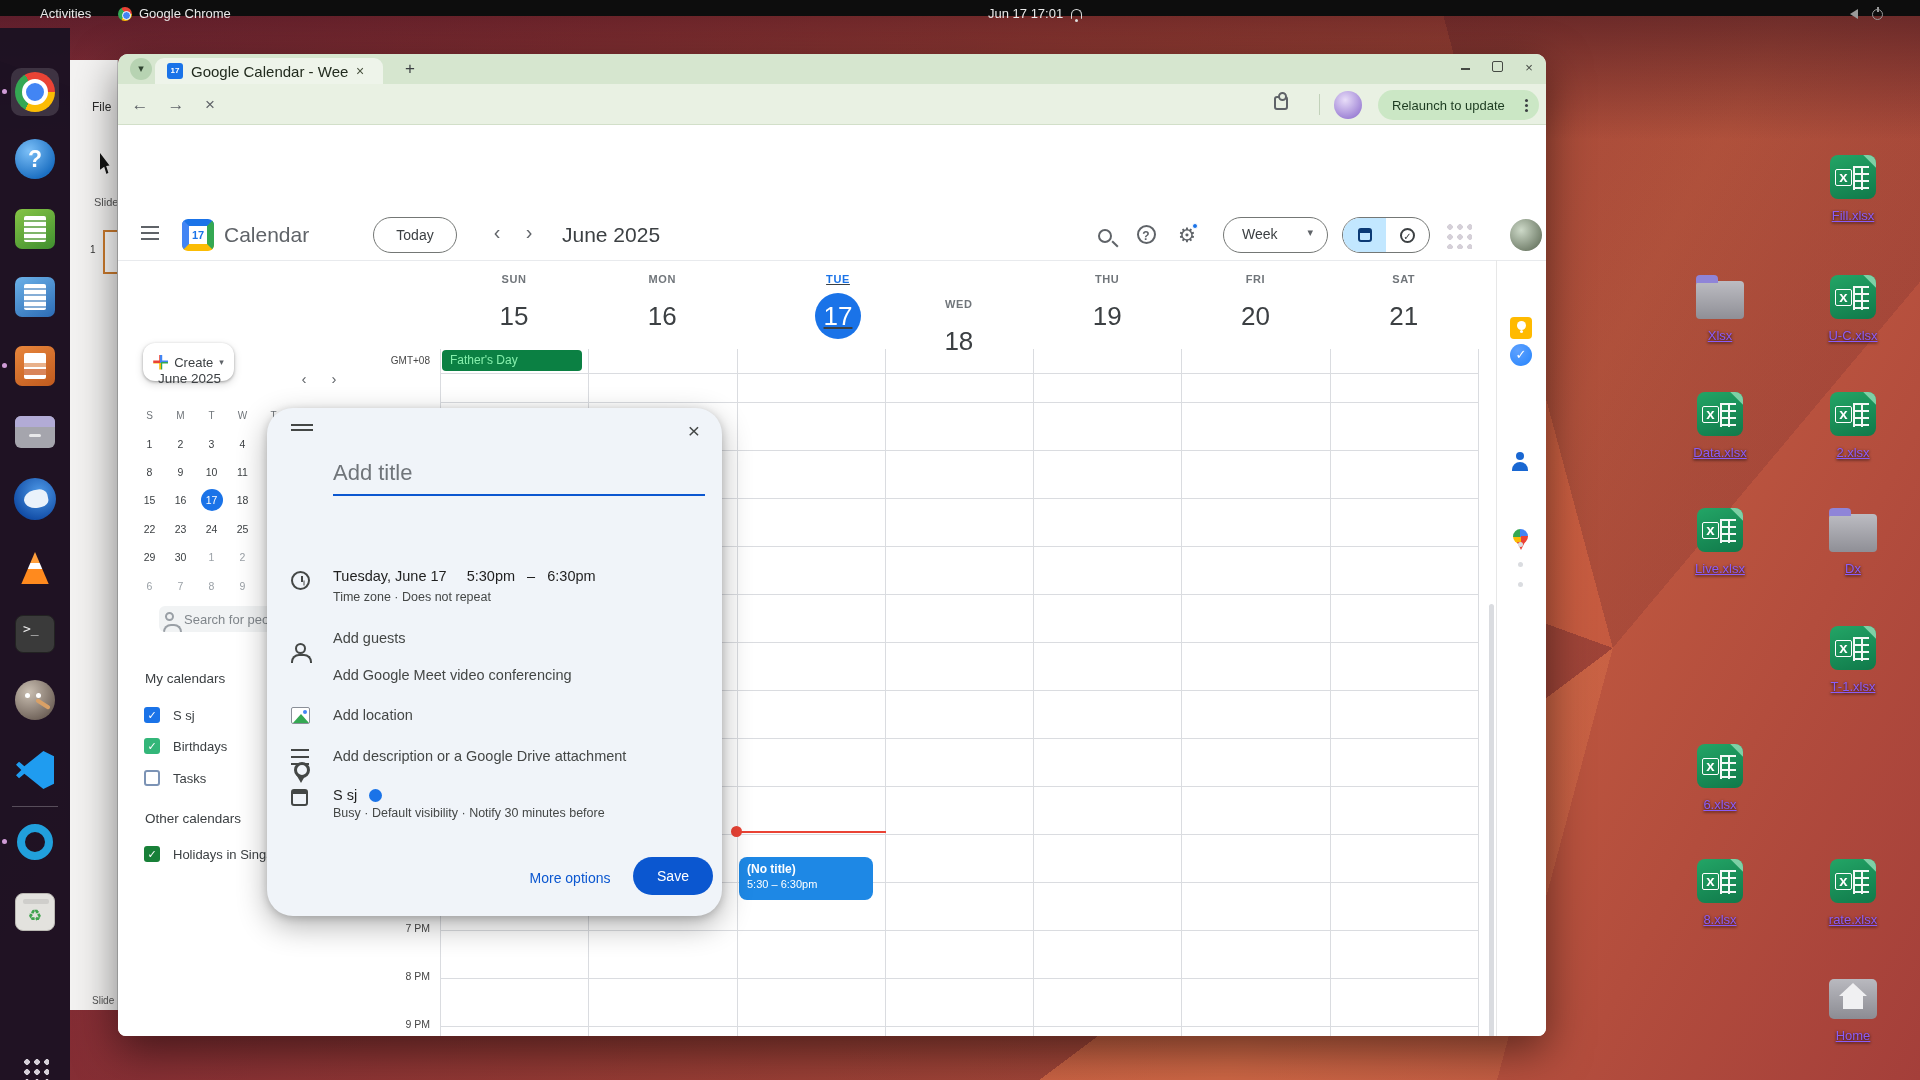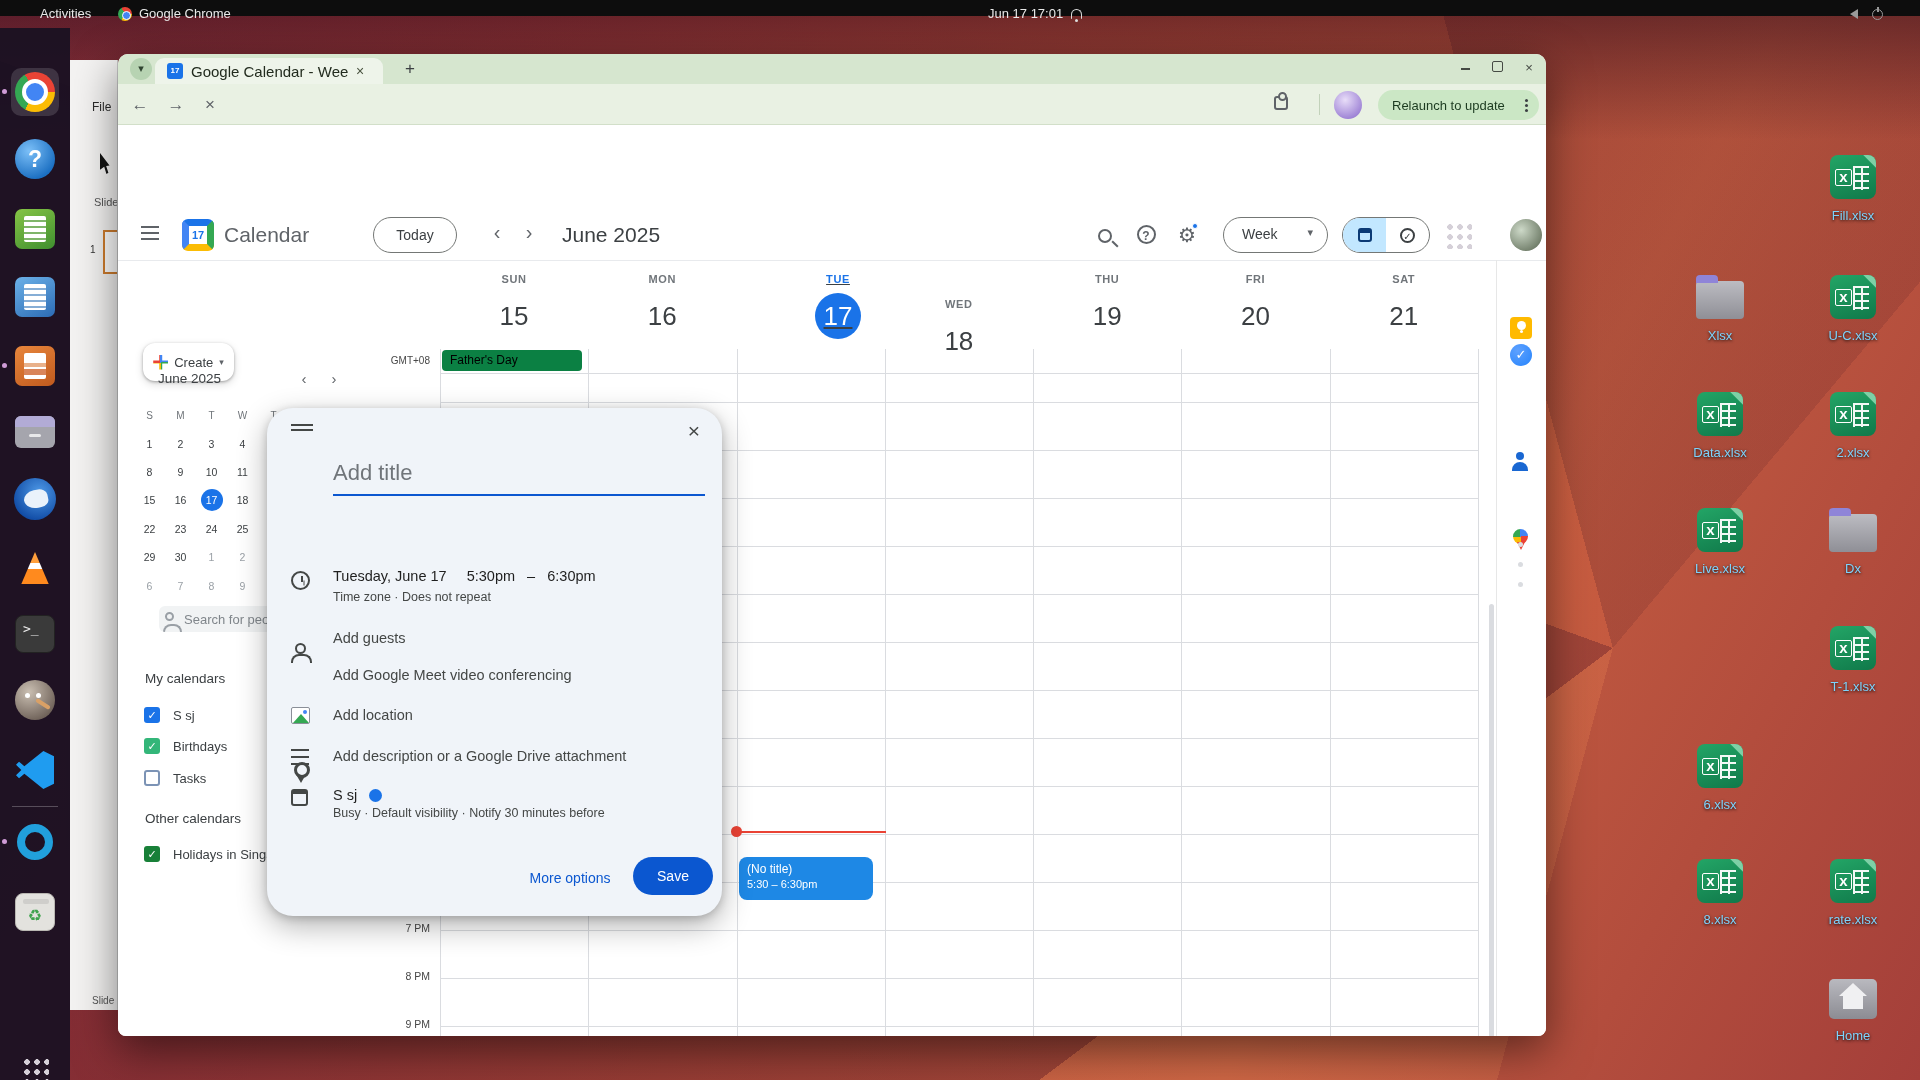--- a/index.html
+++ b/index.html
@@ -67,21 +67,21 @@
   .ic-vscode { width:38px; height:38px; background:#1f9cf0;
      clip-path:polygon(72% 0,100% 14%,100% 86%,72% 100%,22% 60%,8% 72%,0 64%,14% 50%,0 36%,8% 28%,22% 40%); }
   .ic-software { width:36px; height:36px; border-radius:50%; border:8px solid #21a0dc; }
   .ic-trash { width:40px; height:38px; border-radius:8px; background:#e3e2de; border:1px solid #b9b7b2; position:relative; text-align:center; }
   .ic-trash::before { content:""; position:absolute; left:7px; top:5px; width:26px; height:5px; border-radius:2px; background:#cfcecb; }
   .trash-glyph { position:absolute; left:0; right:0; top:12px; color:#3fa34d; font-size:16px; line-height:20px; }
   .ic-apps { width:28px; height:28px; background-image:radial-gradient(#d5d0d8 2.6px, transparent 3px); background-size:10px 10px; background-position:1px 1px; }
 
   
   .dicon { position:absolute; width:110px; display:flex; flex-direction:column; align-items:center; gap:9px; z-index:2; }
-  .dicon-label { font-size:13px; color:#7dd3fc; text-shadow:0 1px 3px rgba(0,0,0,.9); max-width:110px; white-space:nowrap; }
+  .dicon-label { font-size:13px; color:#8b5cf6; text-shadow:0 1px 3px rgba(0,0,0,.9); max-width:110px; white-space:nowrap;text-decoration:underline; }
   .xlsx-ic { width:46px; height:44px; border-radius:8px; background:linear-gradient(160deg,#23a566,#10794a); position:relative; overflow:hidden; }
   .xlsx-ic::before { content:""; position:absolute; right:-9px; top:-9px; width:18px; height:18px; background:#7ed0a6; transform:rotate(45deg); }
   .xlsx-ic::after { content:""; position:absolute; right:7px; top:11px; width:16px; height:24px;
       background:repeating-linear-gradient(#fff 0 2px, transparent 2px 7px), repeating-linear-gradient(90deg,#fff 0 2px, transparent 2px 8px); opacity:.95; }
   .xlsx-x { position:absolute; left:5px; top:14px; color:#fff; font-weight:bold; font-size:15px; border:1.5px solid #fff; border-radius:2px; width:17px; height:17px; line-height:14px; text-align:center; }
   .folder-ic { width:48px; height:38px; border-radius:4px; background:linear-gradient(#bcbcc2,#8f8f96); position:relative; margin-top:6px; }
   .folder-ic::before { content:""; position:absolute; left:0; top:-6px; width:22px; height:8px; border-radius:4px 4px 0 0; background:#8f84d8; }
   .home-ic { width:48px; height:40px; border-radius:5px; background:linear-gradient(#b9b9bf,#8c8c93); position:relative; margin-top:4px; }
   .home-ic::before { content:""; position:absolute; left:14px; top:16px; width:20px; height:14px; background:#f0f0f2; }
   .home-ic::after { content:""; position:absolute; left:10px; top:4px; width:0; height:0; border-left:14px solid transparent; border-right:14px solid transparent; border-bottom:13px solid #f0f0f2; }
@@ -174,32 +174,32 @@
   .cb.un { background:#fff; border:2px solid #7c93b5; }
   .cal-row span.lbl { font-size:13px; color:#3c4043; white-space:nowrap; }
 
   
   .day-col { position:absolute; top:148px; width:148px; text-align:center; }
   .day-name { font-size:11px; font-weight:bold; letter-spacing:.6px; color:#70757a; height:16px; }
   .day-num { font-size:26px; color:#3c4043; height:46px; line-height:46px; margin-top:4px; }
   .day-col.today .day-name { color:#1a73e8; }
   .day-col.today .day-num { width:46px; margin:4px auto 0; background:#1a73e8; color:#fff; border-radius:50%; }
   #gmt-label { position:absolute; left:252px; top:230px; width:60px; text-align:right; font-size:10px; color:#474747; }
-  #allday-chip { position:absolute; left:324px; top:225px; width:140px; height:21px; background:#0b8043; border-radius:4px; color:#000000; font-size:12px; line-height:21px; padding-left:8px; overflow:hidden; white-space:nowrap; }
+  #allday-chip { position:absolute; left:324px; top:225px; width:140px; height:21px; background:#0b8043; border-radius:4px; color:#86efac; font-size:12px; line-height:21px; padding-left:8px; overflow:hidden; white-space:nowrap; }
   #allday-row { position:absolute; left:322px; top:224px; width:1039px; height:24px;
      background:repeating-linear-gradient(to right,#dadce0 0 1px, transparent 1px 148.2857px); }
   #grid { position:absolute; left:322px; top:248px; width:1039px; height:714px; border-top:1px solid #dadce0; border-right:1px solid #dadce0;
      background-image:repeating-linear-gradient(to right,#dadce0 0 1px, transparent 1px 148.2857px),
                       repeating-linear-gradient(to bottom,#dadce0 0 1px, transparent 1px 48px);
      background-position:0 0, 0 28px; }
   .time-label { position:absolute; left:252px; width:60px; text-align:right; font-size:10.5px; color:#474747; }
   #now-line { position:absolute; left:619px; top:706px; width:149px; height:2px; background:#ea4335; z-index:2; }
   #now-dot { position:absolute; left:613px; top:701px; width:11px; height:11px; border-radius:50%; background:#ea4335; z-index:2; }
   #event-chip { position:absolute; left:621px; top:732px; width:134px; height:43px; border-radius:8px; background:#1e88e5; color:#fff; padding:4px 8px; z-index:2; }
-  #event-chip .t1 { font-size:12px; font-weight:normal; line-height:16px; }
+  #event-chip .t1 { font-size:12px; font-weight:bold; line-height:16px; }
   #event-chip .t2 { font-size:11px; line-height:14px; }
   #grid-scrollbar { position:absolute; left:1371px; top:479px; width:5px; height:434px; background:#dadce0; border-radius:3px; }
 
   
   #panel-divider { position:absolute; left:1378px; top:135px; width:1px; height:827px; background:#e7e7e7; }
   .sp-ic { position:absolute; left:1392px; width:22px; height:22px; }
   .keep-ic { background:#ffba00; border-radius:4px; position:relative; }
   .keep-ic::after { content:""; position:absolute; left:6.5px; top:4px; width:9px; height:9px; border-radius:50%; background:#fff; box-shadow:0 6px 0 -3px #fff; }
   .tasks-ic { background:radial-gradient(circle at 35% 30%,#5ea1ff,#2684fc); border-radius:50%; color:#fff; font-size:13px; text-align:center; line-height:21px; }
   .contacts-ic { position:relative; }

